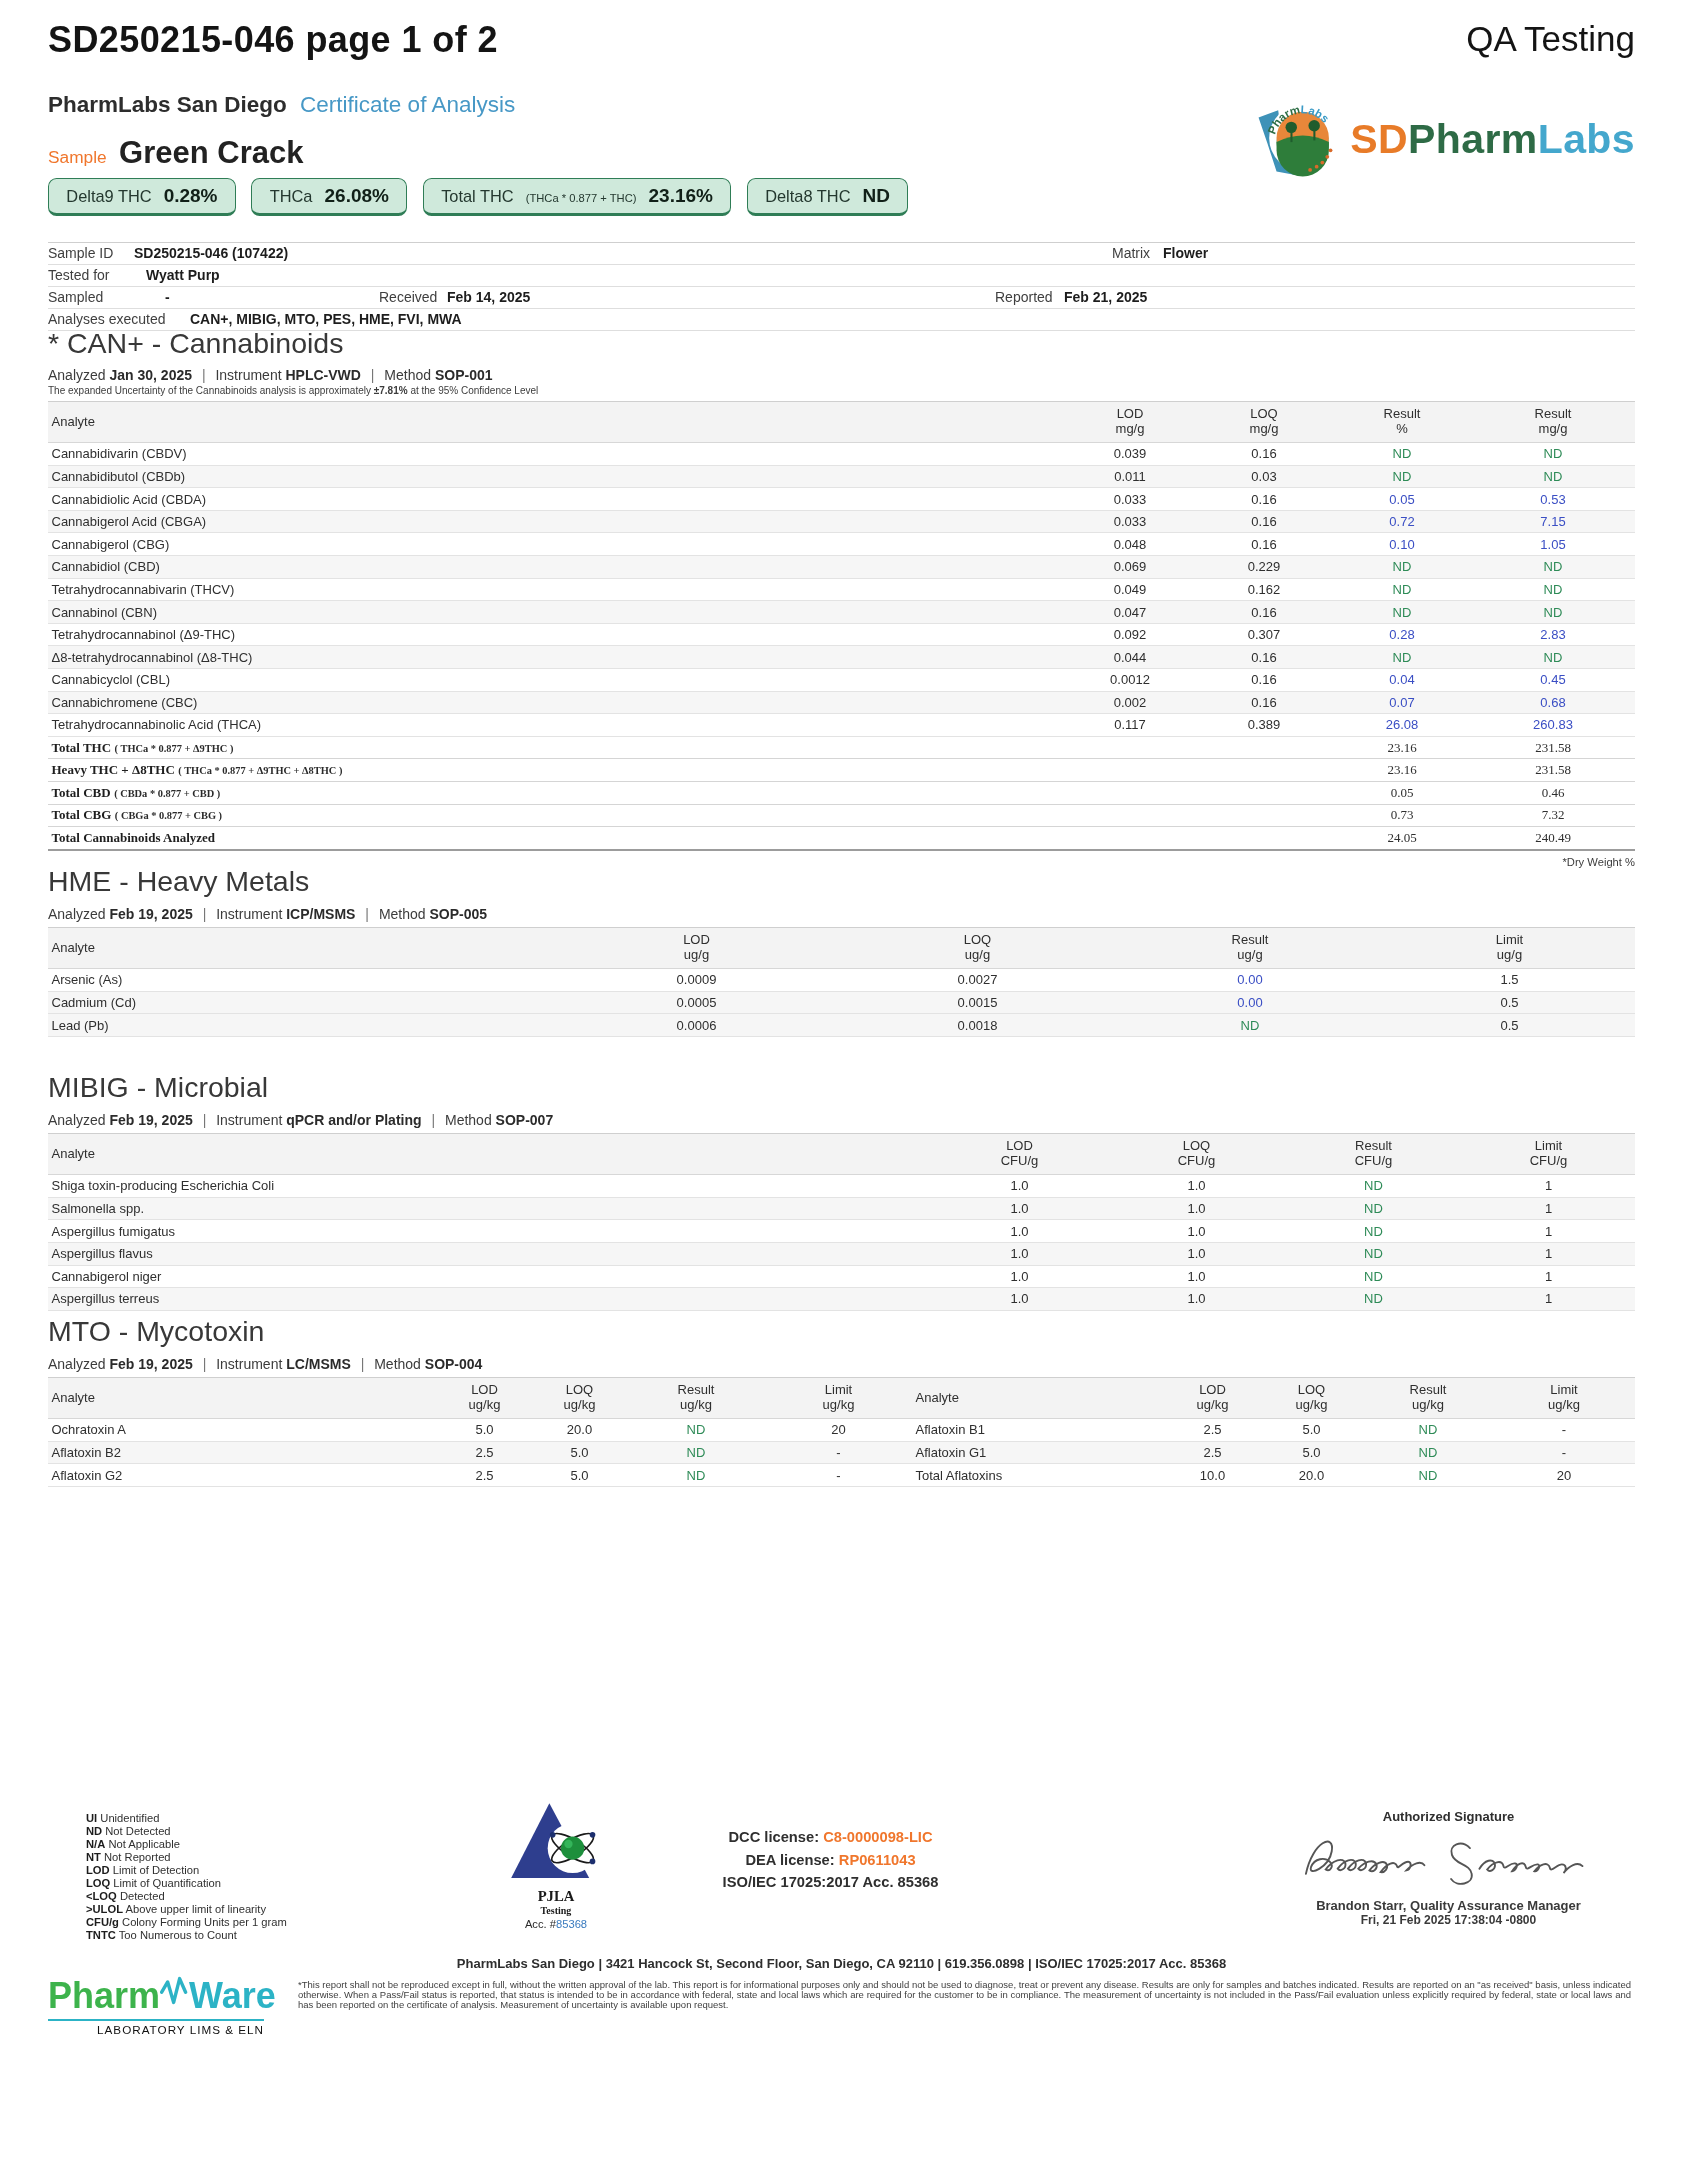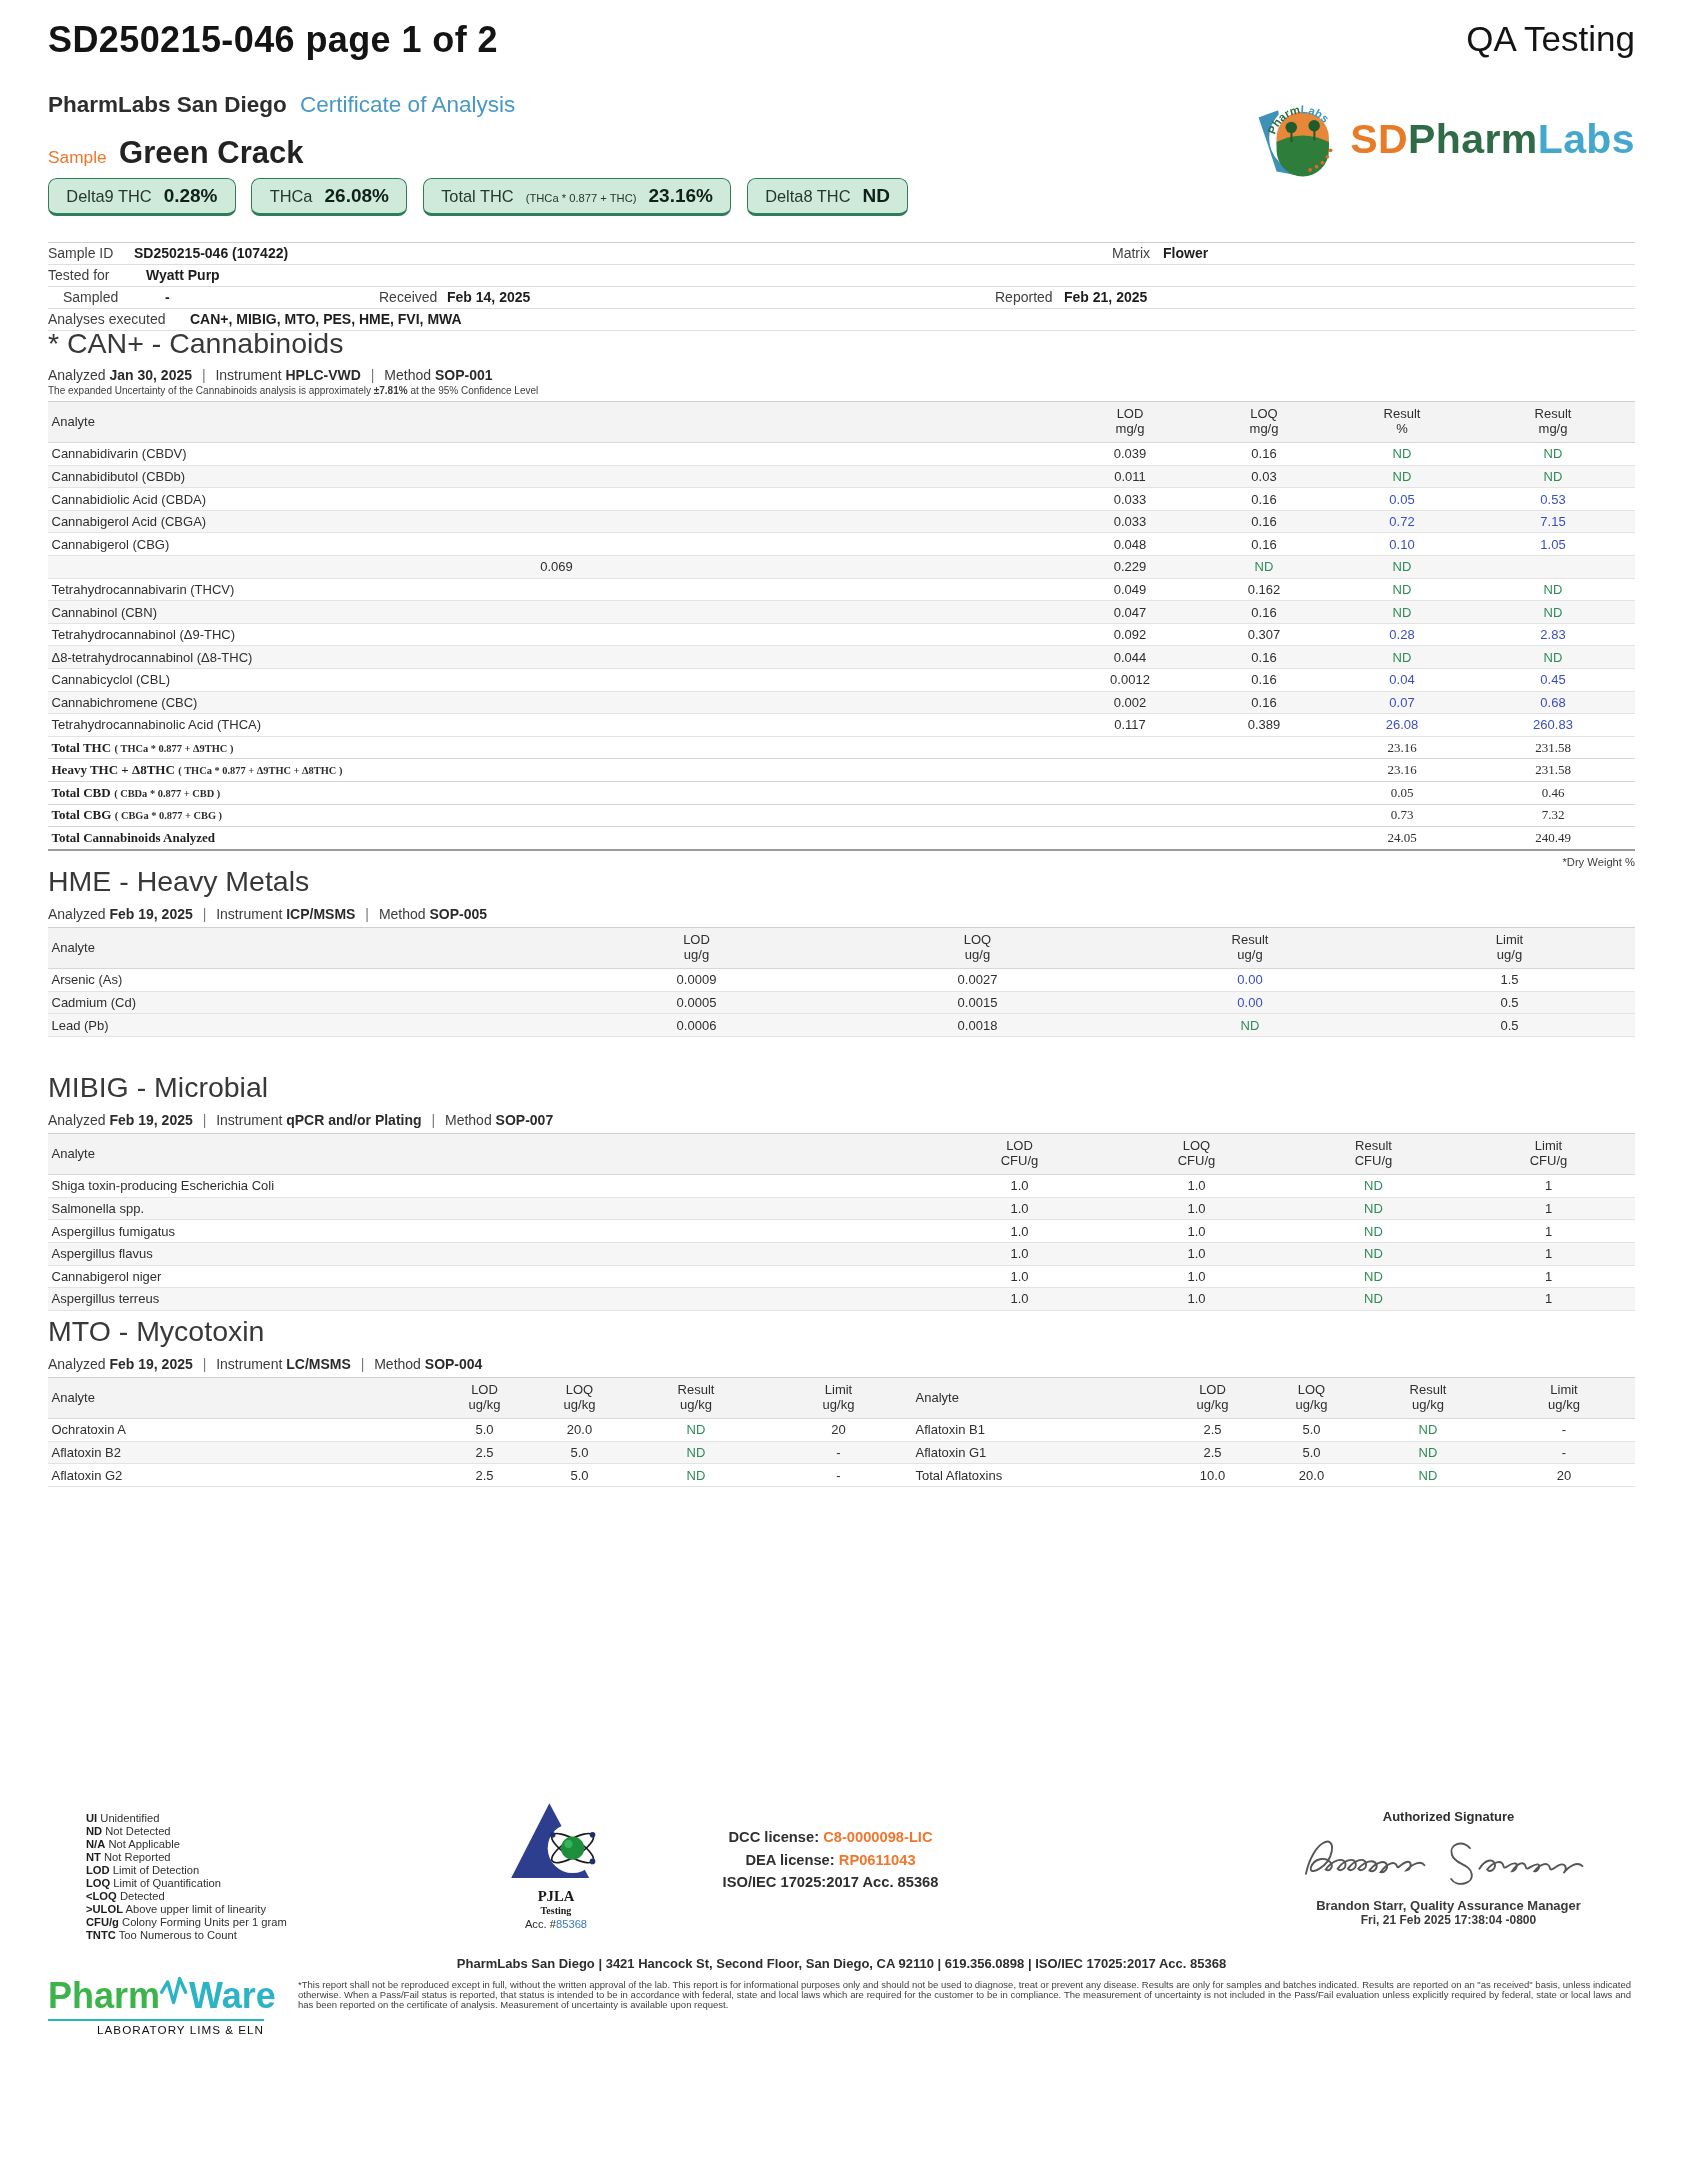--- a/index.html
+++ b/index.html
@@ -166,21 +166,21 @@
       <span class="ilbl" style="left:0">Sample ID</span>
       <span class="ival" style="left:86px">SD250215-046 (107422)</span>
       <span class="ilbl" style="left:1064px">Matrix</span>
       <span class="ival" style="left:1115px">Flower</span>
     </div>
     <div class="irow">
       <span class="ilbl" style="left:0">Tested for</span>
       <span class="ival" style="left:98px">Wyatt Purp</span>
     </div>
     <div class="irow">
-      <span class="ilbl" style="left:15px">Sampled</span>
+      <span class="ilbl" style="left:0">Sampled</span>
       <span class="ival" style="left:117px">-</span>
       <span class="ilbl" style="left:331px">Received</span>
       <span class="ival" style="left:399px">Feb 14, 2025</span>
       <span class="ilbl" style="left:947px">Reported</span>
       <span class="ival" style="left:1016px">Feb 21, 2025</span>
     </div>
     <div class="irow">
       <span class="ilbl" style="left:0">Analyses executed</span>
       <span class="ival" style="left:142px">CAN+, MIBIG, MTO, PES, HME, FVI, MWA</span>
     </div>
@@ -251,20 +251,21 @@
         <div class="td nu rv b">7.15</div>
       </div>
       <div class="gr cg r">
         <div class="td nm">Cannabigerol (CBG)</div>
         <div class="td nu">0.048</div>
         <div class="td nu">0.16</div>
         <div class="td nu rv b">0.10</div>
         <div class="td nu rv b">1.05</div>
       </div>
       <div class="gr cg r a">
+        <div class="td nm">Cannabidiol (CBD)</div>
         <div class="td nu">0.069</div>
         <div class="td nu">0.229</div>
         <div class="td nu rv g">ND</div>
         <div class="td nu rv g">ND</div>
       </div>
       <div class="gr cg r">
         <div class="td nm">Tetrahydrocannabivarin (THCV)</div>
         <div class="td nu">0.049</div>
         <div class="td nu">0.162</div>
         <div class="td nu rv g">ND</div>

